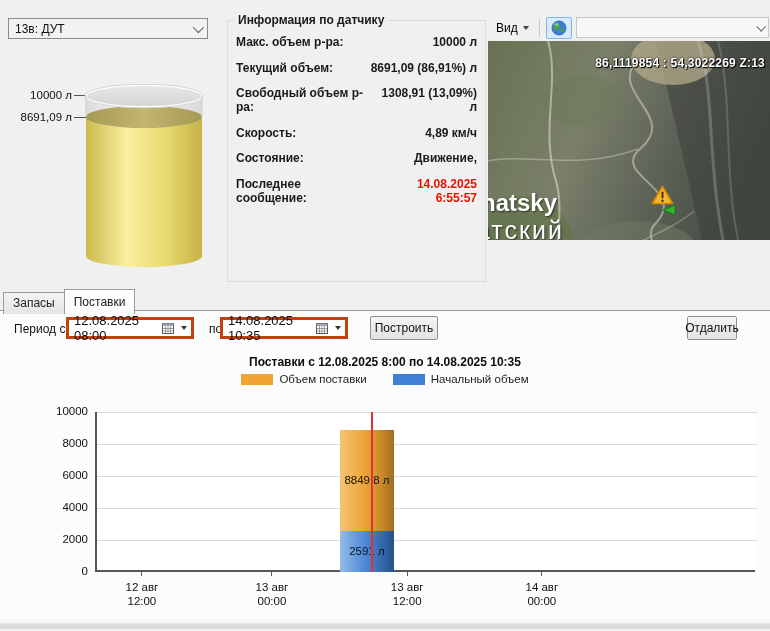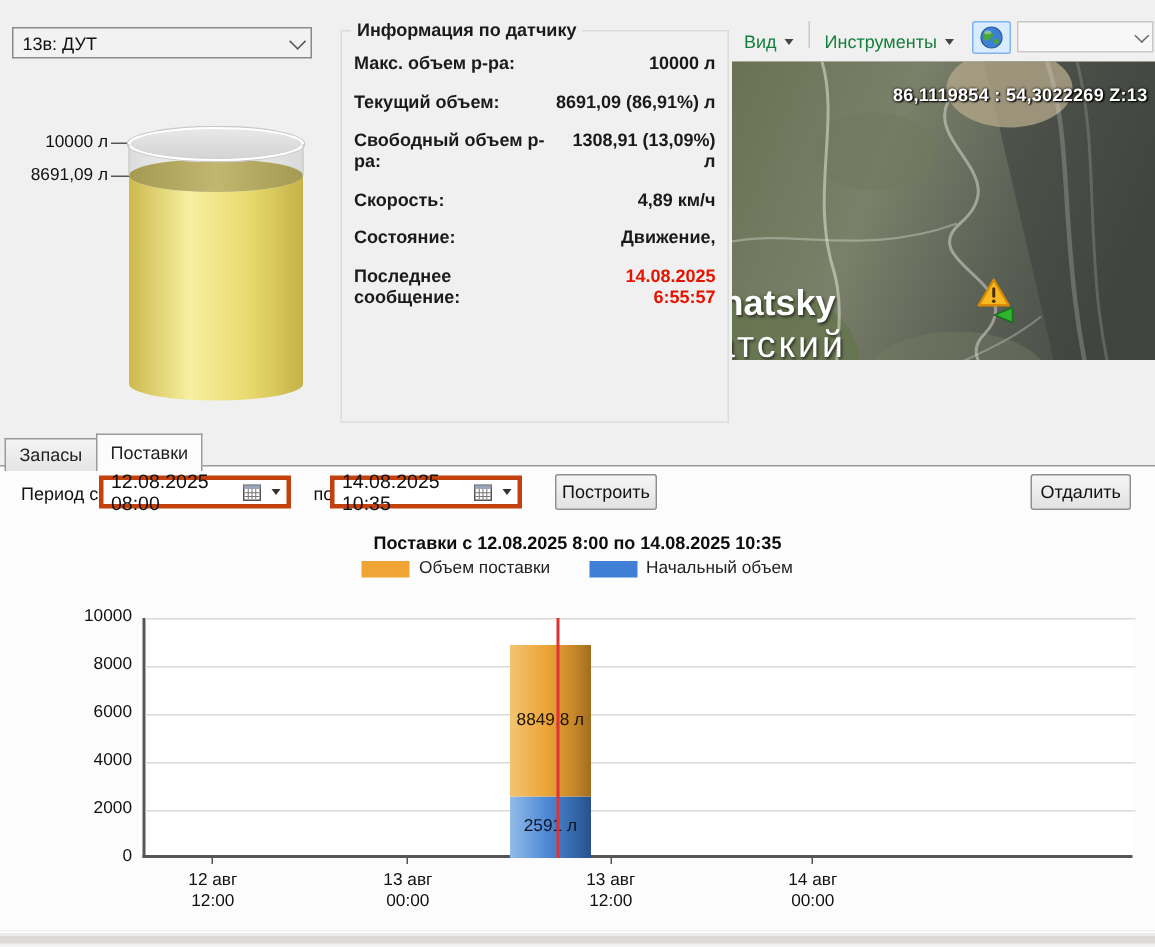--- a/index.html
+++ b/index.html
@@ -24,21 +24,21 @@
   .info-panel .gb-title { position:absolute; top:-8px; left:6px; background:#f0f0f0;
     padding:0 4px; font-size:12px; color:#1a1a1a; }
   .info-rows { padding:14px 8px 0 8px; }
   .info-row { display:flex; justify-content:space-between; align-items:baseline;
     font-size:12px; color:#1a1a1a; margin-bottom:11.5px; }
   .info-row .val { text-align:right; }
   .info-row .val.danger { color:#e51400; }
 
   
   .map-toolbar { position:absolute; left:488px; top:14px; width:282px; height:27px;
-    display:flex; background:#f0f0f0; font-size:12px; color:#15803d; }
+    display:flex; align-items:center; background:#f0f0f0; font-size:12px; color:#000000; }
   .tb-menu { display:flex; align-items:center; gap:5px; padding:4px 8px; cursor:default; }
   .tb-sep { width:1px; height:18px; background:#c9c9c9; margin:0 2px; }
   .tb-caret { width:0; height:0; border-left:3.5px solid transparent; border-right:3.5px solid transparent;
     border-top:4px solid #444; }
   .globe-btn { width:26px; height:22px; display:flex; align-items:center; justify-content:center;
     border:1px solid #7eb4ea; background:#d9ecff; border-radius:2px; margin:0 4px; }
   .tb-combo { flex:1; height:21px; border:1px solid #c8c8c8; background:#f7f7f7;
     display:flex; align-items:center; justify-content:flex-end; padding-right:4px; margin-right:1px; }
   .tb-combo .chev { width:7px; height:7px; border-right:1.4px solid #666; border-bottom:1.4px solid #666;
     transform:rotate(45deg) translateY(-1px); }
@@ -184,24 +184,20 @@
       </div>
     </div>
   </div>
 
   <div class="map-toolbar">
     <div class="tb-menu">
       <span>Вид</span>
       <span class="tb-caret"></span>
     </div>
     <div class="tb-sep"></div>
-    <div class="tb-menu">
-      <span>Инструменты</span>
-      <span class="tb-caret"></span>
-    </div>
     <div class="globe-btn">
       <svg width="16" height="16" viewBox="0 0 16 16">
         <circle cx="8" cy="8" r="7" fill="#3d7fd0" stroke="#2b5c9a" stroke-width="0.8"></circle>
         <path d="M3,5 C5,3 8,4 9,6 C10,8 7,9 5,10 C3,10.5 2.5,8 3,5 Z" fill="#49a63f"></path>
         <path d="M10,9 C12,8.5 13.5,9.5 13,11 C12,12.8 10,12.5 9.5,11 Z" fill="#49a63f"></path>
         <ellipse cx="5.5" cy="4.5" rx="2.4" ry="1.4" fill="rgba(255,255,255,0.35)"></ellipse>
       </svg>
     </div>
     <div class="tb-combo">
       <span class="chev"></span>
@@ -297,21 +293,21 @@
           <line x1="8.5" y1="4" x2="8.5" y2="11"></line>
         <line x1="1" y1="6.5" x2="11" y2="6.5"></line>
           <line x1="1" y1="9" x2="11" y2="9"></line>
       </g>
     </svg>
     <span class="drop">
         <span class="dt-caret"></span>
       </span>
   </div>
   <button class="btn" style="left:370px; top:316px; width:68px; position:absolute;">Построить</button>
-  <button class="btn" style="left:687px; top:316px; width:67px; position:absolute;">Отдалить</button>
+  <button class="btn" style="left:687px; top:316px; width:50px; position:absolute;">Отдалить</button>
 
   <div class="chart-title">Поставки с 12.08.2025 8:00 по 14.08.2025 10:35</div>
   <div class="chart-legend">
     <div class="legend-item">
       <span class="legend-swatch" style="background: rgb(240, 164, 51);"></span>
       <span>Объем поставки</span>
     </div>
     <div class="legend-item">
       <span class="legend-swatch" style="background: rgb(63, 127, 214);"></span>
       <span>Начальный объем</span>

